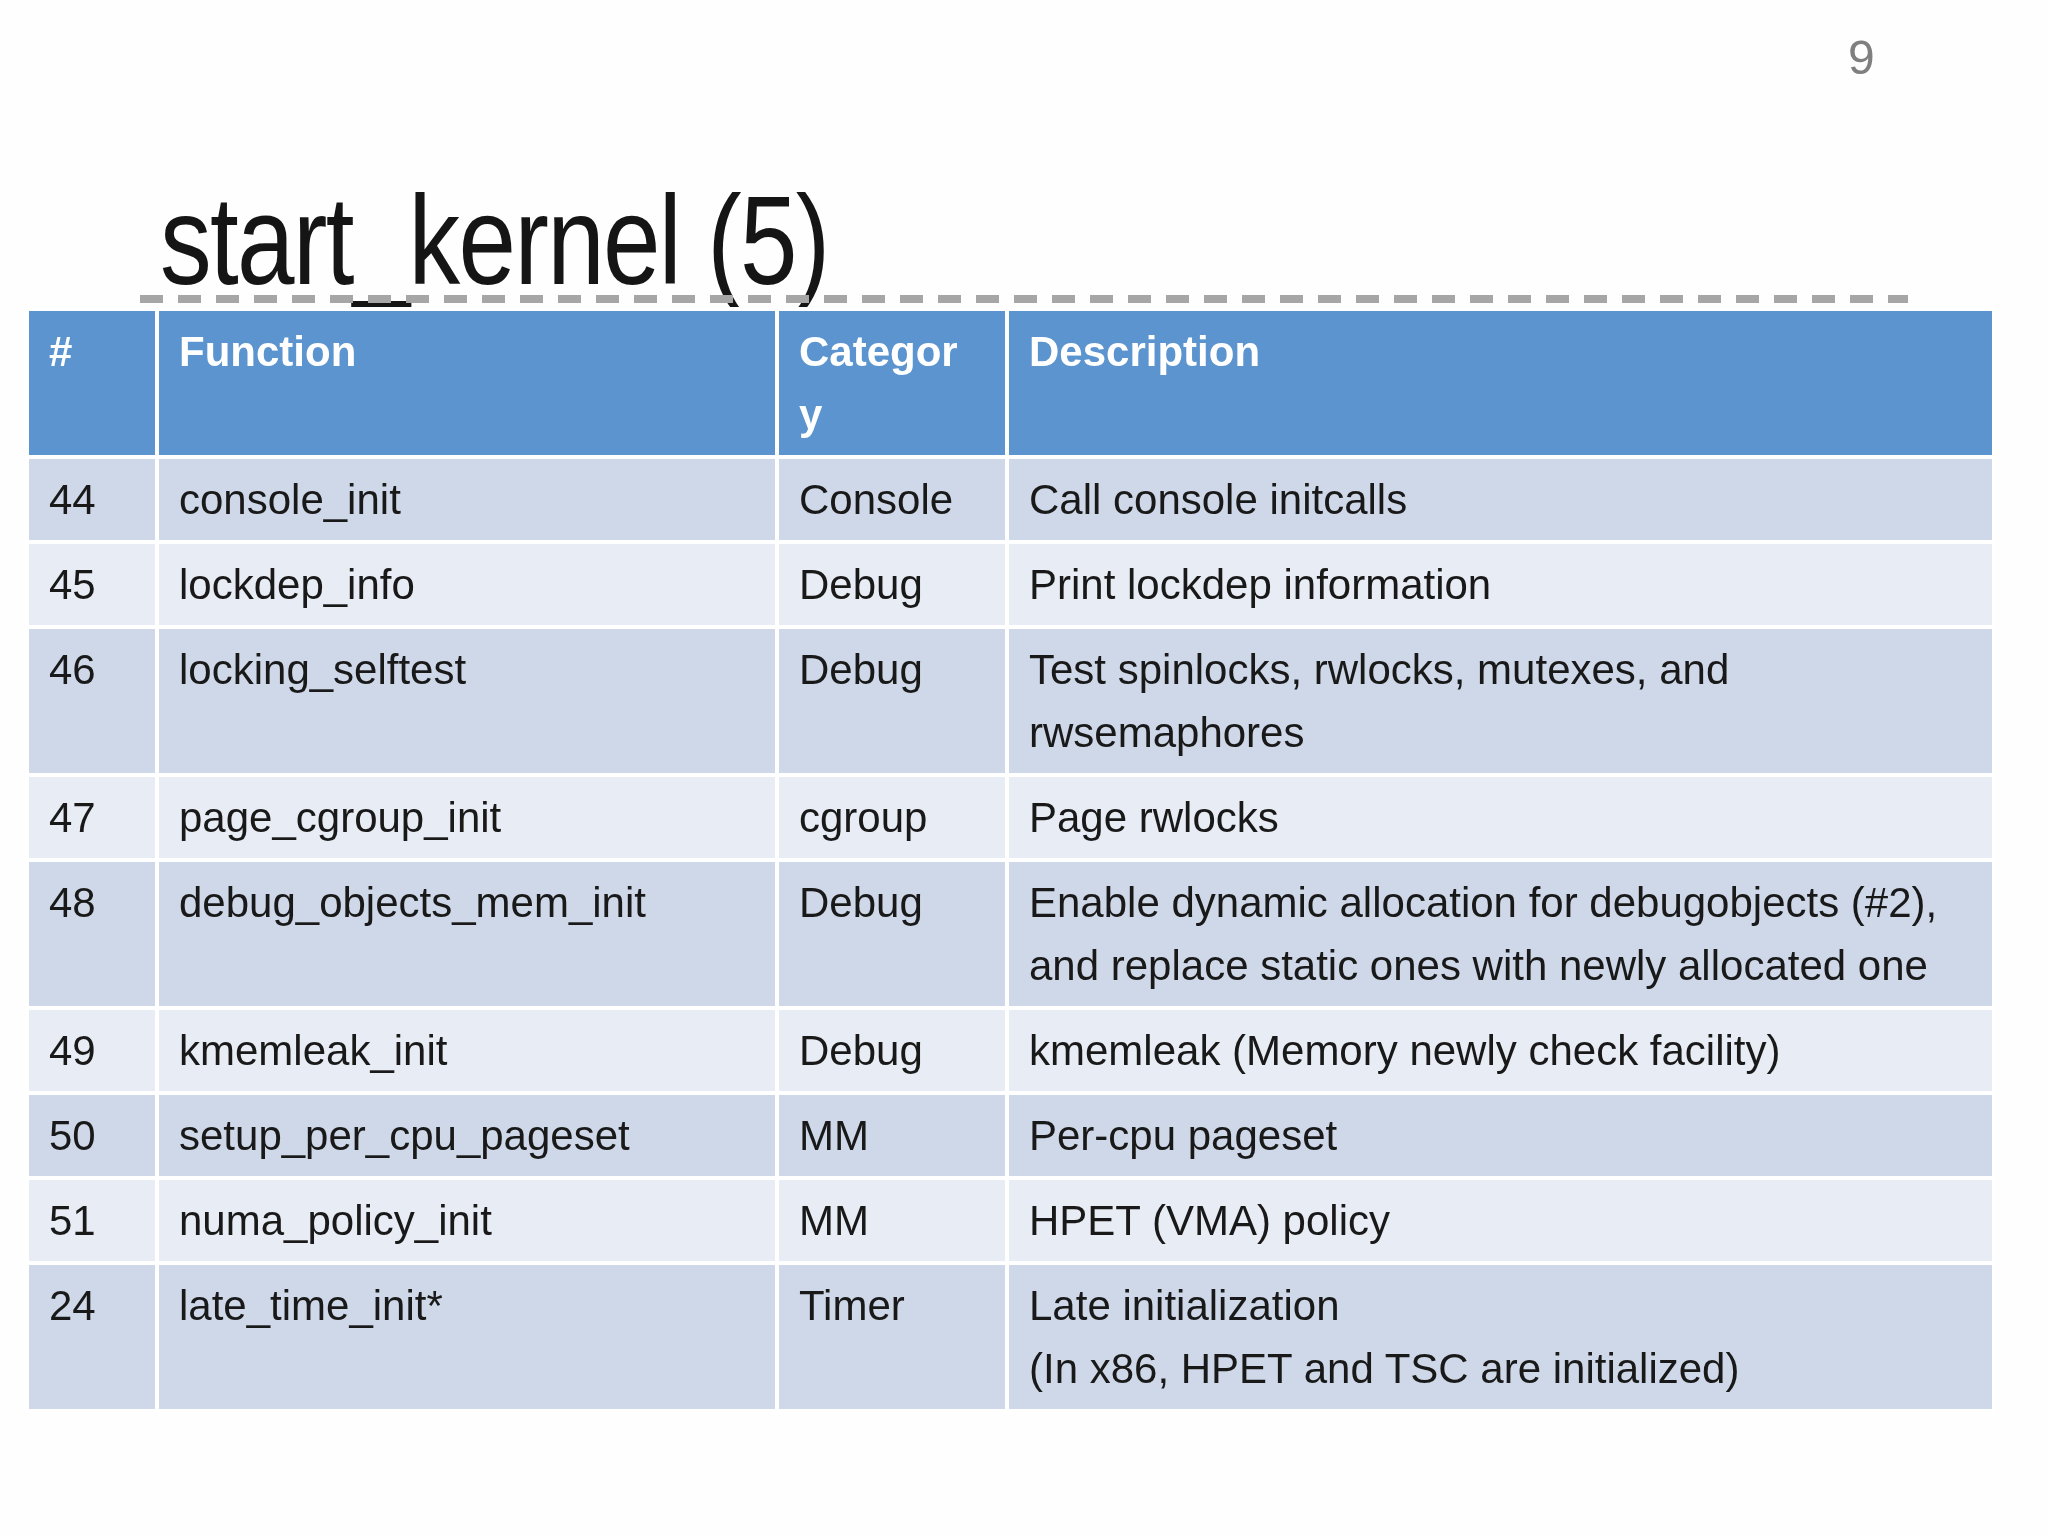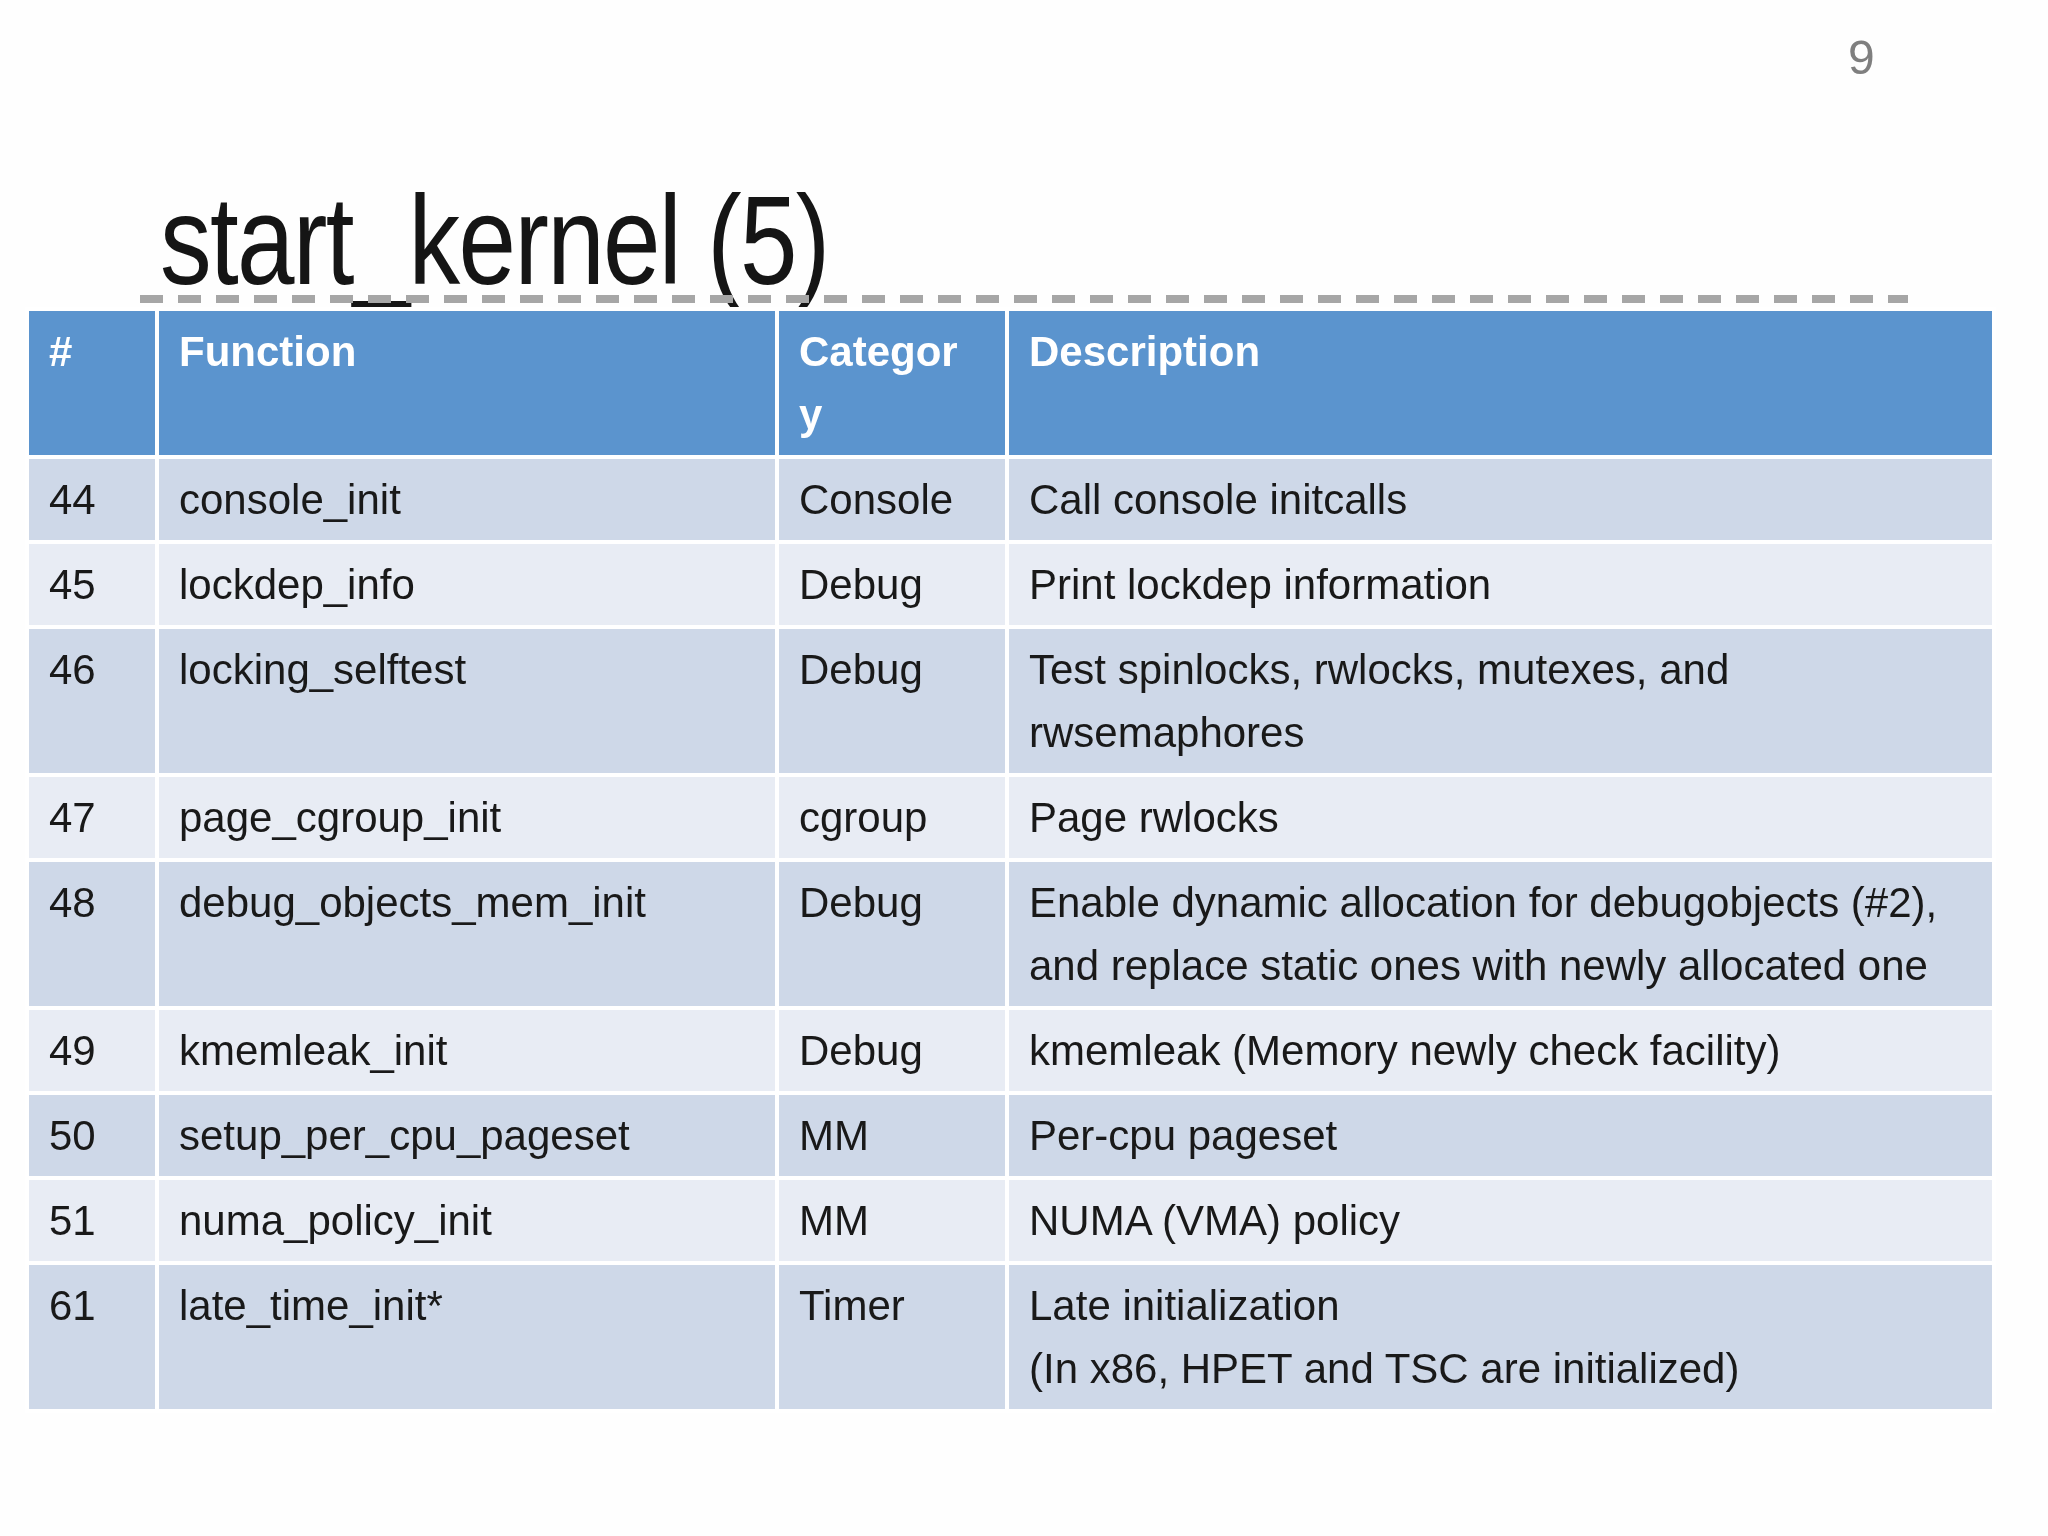--- a/index.html
+++ b/index.html
@@ -137,23 +137,23 @@
     <tr>
       <td class="cell-num">50</td>
       <td class="cell-function">setup_per_cpu_pageset</td>
       <td class="cell-category">MM</td>
       <td class="cell-description">Per-cpu pageset</td>
     </tr>
     <tr>
       <td class="cell-num">51</td>
       <td class="cell-function">numa_policy_init</td>
       <td class="cell-category">MM</td>
-      <td class="cell-description">NUMA (VMA) policy</td>
+      <td class="cell-description">HPET (VMA) policy</td>
     </tr>
     <tr>
-      <td class="cell-num">61</td>
+      <td class="cell-num">24</td>
       <td class="cell-function">late_time_init*</td>
       <td class="cell-category">Timer</td>
       <td class="cell-description">Late initialization
 (In x86, HPET and TSC are initialized)</td>
     </tr>
   </tbody>
 </table>
 
 </body></html>

